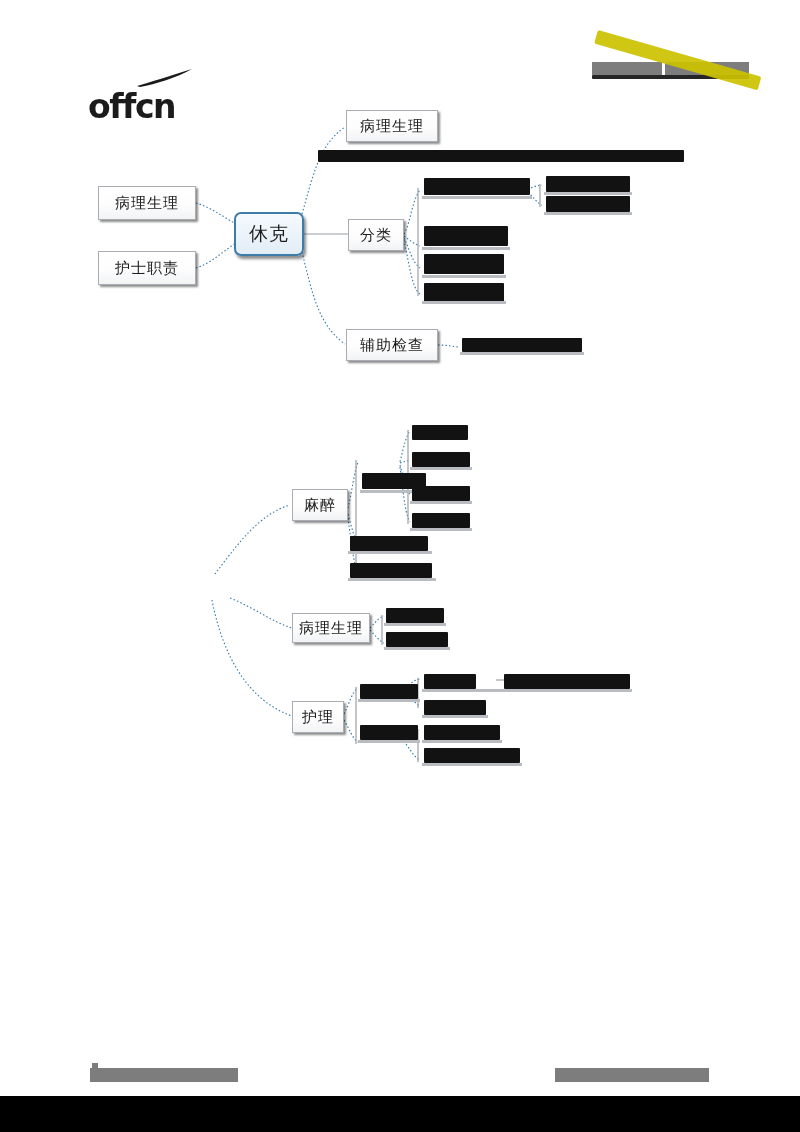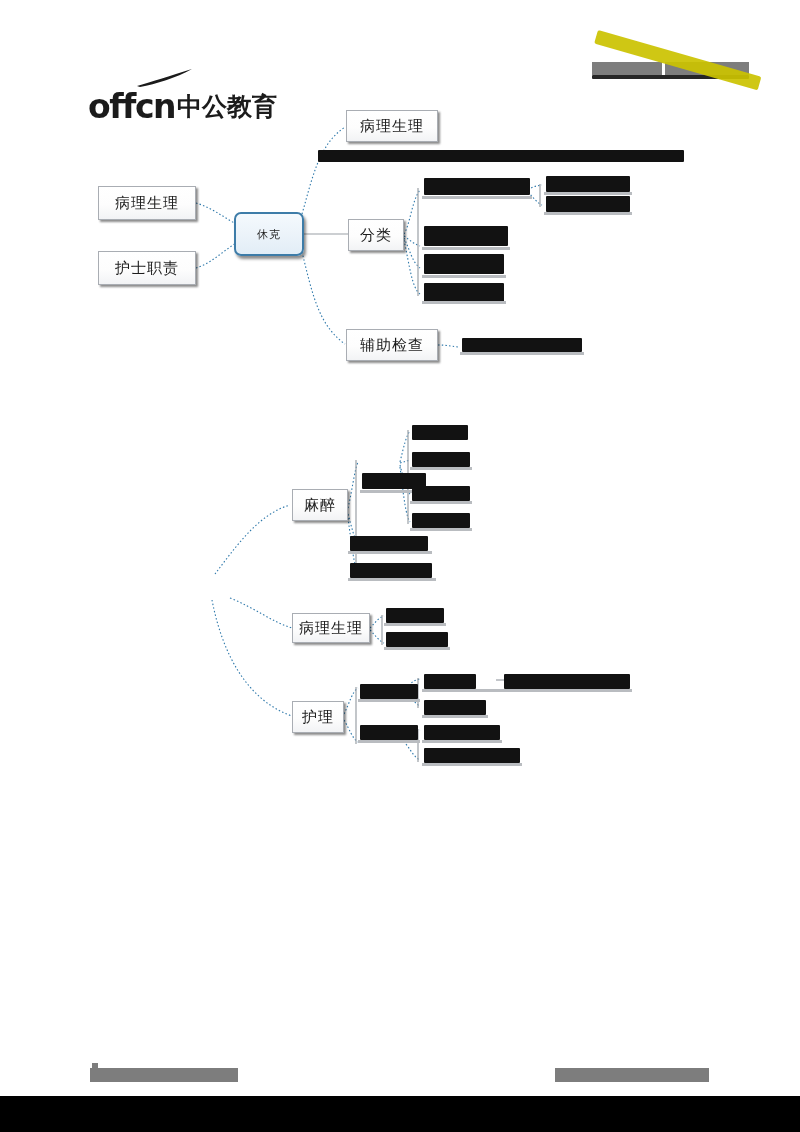--- a/index.html
+++ b/index.html
@@ -101,21 +101,21 @@
     border: 1px solid #a9adb3;
     box-shadow: 2px 2px 2px rgba(0,0,0,.45);
     font-size: 15px;
     letter-spacing: 1px;
   }
   .node-root {
     background: linear-gradient(180deg,#f4f9fd 0%,#eaf2f9 60%,#e2edf6 100%);
     border: 2px solid #3d7ca8;
     border-radius: 7px;
     box-shadow: 2px 3px 3px rgba(0,0,0,.45);
-    font-size: 11px;
+    font-size: 19px;
     letter-spacing: 1px;
   }
   .node-root.wide { font-size: 15px; letter-spacing: .5px; }
 
   
   svg.links {
     position: absolute; left: 0; top: 0;
     width: 800px; height: 1096px;
     pointer-events: none;
   }
@@ -127,21 +127,20 @@
 
 <div id="page">
 
   <div id="sheet">
 
     <div id="logo">
       <span class="logo-offcn">offcn</span>
       <svg class="logo-swoosh" viewBox="0 0 58 20">
         <path d="M1 18 C 14 14, 34 8, 56 1 C 40 10, 20 16, 4 19 Z" fill="#1b1b1b"></path>
       </svg>
-      <span class="logo-cn">中公教育</span>
     </div>
 
     <div class="redact-gray" style="left:592px; top:62px; width:70px; height:13px;"></div>
     <div class="redact-gray" style="left:665px; top:62px; width:84px; height:13px;"></div>
     <div class="redact" style="left:592px; top:75px; width:157px; height:4px; background:#262626;"></div>
     <div class="highlighter" style="left:598px; top:30px; width:170px; height:14px; transform:rotate(16deg); transform-origin:left top;"></div>
 
     <svg class="links" viewBox="0 0 800 1096">
 
       <path class="lnk-d" d="M196 203 C 210 207, 222 216, 236 224"></path>

